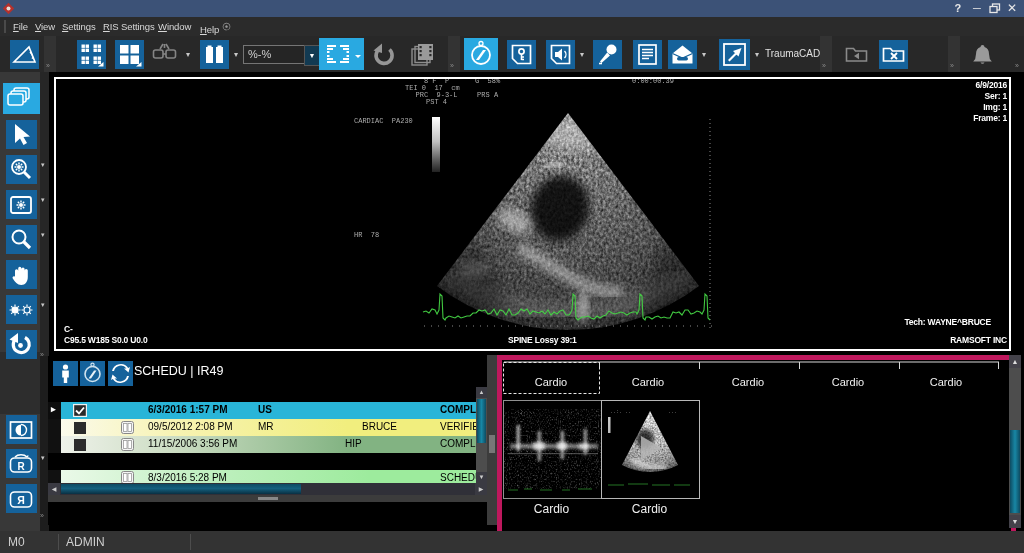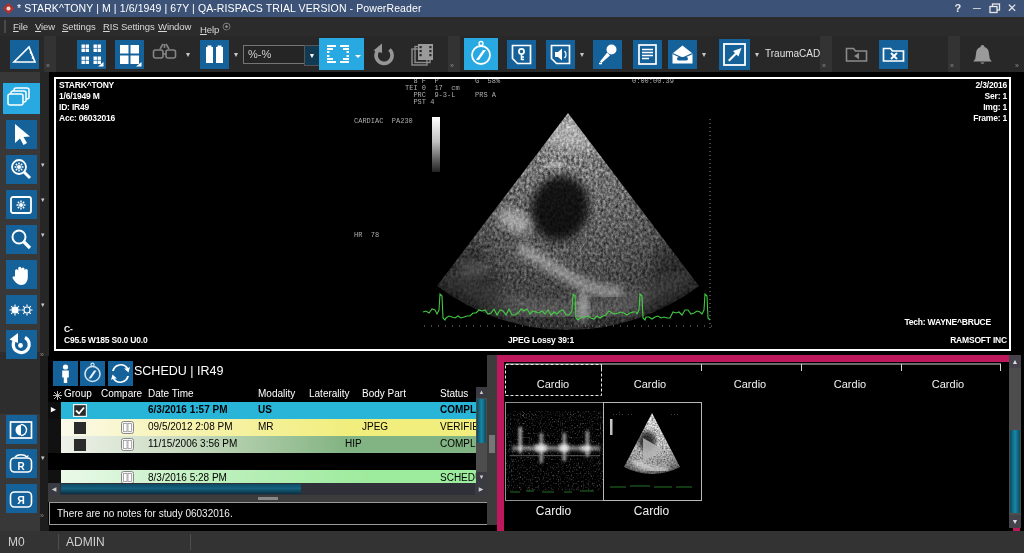--- a/index.html
+++ b/index.html
@@ -26,54 +26,53 @@
   .darr{position:absolute;color:#c8c8c8;font-size:8px;top:14px;}
   
   #sidebar{left:0;top:72px;width:40px;height:459px;background:#383838;}
   #sidebar .dim{position:absolute;left:0;top:280px;width:40px;height:62px;background:#2d2d2d;}
   .sbtn{position:absolute;left:6px;width:31px;height:29px;background:#15629b;}
   .sbtn.cyan{background:#29a9e1;}
   
   #viewerframe{left:49px;top:72px;width:964px;height:281px;background:#000;}
   #viewer{position:absolute;left:5px;top:5px;width:953px;height:270px;border:2px solid #fff;background:#000;overflow:hidden;}
   .ov{position:absolute;color:#fff;font-weight:bold;font-size:8.5px;line-height:11px;white-space:pre;letter-spacing:-0.2px;}
-  .mach{position:absolute;color:#adadad;font-family:"Liberation Mono",monospace;font-size:7px;line-height:7px;white-space:pre;}
+  .mach{position:absolute;color:#adadad;font-family:"Liberation Mono",monospace;font-size:7px;line-height:7px;white-space:pre;text-align:center;}
   
   #blpanel{left:48px;top:356px;width:439px;height:169px;background:#000;}
   #blpanel .hdrbtn{position:absolute;top:5px;width:25px;height:25px;background:#15629b;}
   #bltitle{position:absolute;left:86px;top:8px;color:#fff;font-size:12.5px;}
   
   #tbl{position:absolute;left:0px;top:31px;width:428px;height:96px;background:#000;overflow:hidden;}
   #tbl .hrow{position:absolute;left:0;top:0;width:100%;height:15px;color:#fff;font-size:10px;}
   #tbl .hrow span{position:absolute;top:1px;}
   .trow{position:absolute;left:0;width:428px;height:17px;font-size:10px;color:#000;}
   .trow span{position:absolute;top:2px;}
   .rowsel{position:absolute;left:0;width:13px;height:17px;background:#111;}
   
   .sbtrack{background:#4d4d4d;}
   .thumbteal{background:linear-gradient(to right,#0d4b61,#1887a5 50%,#0d4b61);}
   .thumbtealh{background:linear-gradient(to bottom,#0e4b63,#15607e 45%,#093043 100%);}
   
-  #brpanel{left:497px;top:355px;width:509px;height:173px;background:#000;border:7px solid #be185d;}
+  #brpanel{left:497px;top:355px;width:509px;height:173px;background:#000;border:5px solid #be185d;}
   #brpanel .tablbl{position:absolute;top:16px;color:#f0f0f0;font-size:11px;width:96px;text-align:center;}
   .thumb{position:absolute;top:40px;width:97px;height:97px;border:1px solid #909090;background:#000;overflow:hidden;}
   .thlbl{position:absolute;top:142px;color:#f0f0f0;font-size:12px;width:97px;text-align:center;}
   
   #statusbar{left:0;top:531px;width:1024px;height:22px;background:#333333;color:#cfcfcf;font-size:12px;}
   #statusbar .sep{position:absolute;top:3px;width:1px;height:16px;background:#4d4d4d;}
 </style>
 </head>
 <body>
 
   <div id="titlebar" class="abs">
     <svg class="abs" style="left:3px;top:3px" width="11" height="11" viewBox="0 0 11 11">
       <rect x="1.5" y="1.5" width="8" height="8" transform="rotate(45 5.5 5.5)" fill="#b5312c"></rect>
       <circle cx="5.5" cy="5.5" r="2" fill="#e8e0d8"></circle>
     </svg>
-    <span class="txt">* STARK^TONY | M | 1/6/1949 | 67Y | QA-RISPACS TRIAL VERSION - PowerReader</span>
     <span class="winbtn" style="left:948px;font-weight:bold;">?</span>
     <span class="winbtn" style="left:967px;">─</span>
     <svg class="abs" style="left:989px;top:3px" width="12" height="11" viewBox="0 0 12 11">
       <rect x="3.5" y="1" width="7" height="6" fill="none" stroke="#e8e8e8" stroke-width="1.3"></rect>
       <rect x="1" y="3.5" width="7" height="6" fill="#3c5277" stroke="#e8e8e8" stroke-width="1.3"></rect>
     </svg>
     <span class="winbtn" style="left:1002px;font-size:12px;">✕</span>
   </div>
 
   <div id="menubar" class="abs">
@@ -456,33 +455,29 @@
       <div class="mach" style="left:349px;top:-1px">  8 F  P
 TEI 0  17  cm
   PRC  9-3-L
   PST 4</div>
       <div class="mach" style="left:419px;top:-1px">G  58%
 
 PRS A</div>
       <div class="mach" style="left:576px;top:-1px">0:00:00.39</div>
       <div class="mach" style="left:298px;top:39px">CARDIAC  PA230</div>
       <div class="mach" style="left:298px;top:153px">HR  78</div>
-      <div class="ov" style="left:3px;top:1px;">STARK^TONY
-1/6/1949 M
-ID: IR49
-Acc: 06032016</div>
-      <div class="ov" style="right:2px;top:1px;text-align:right;">2/3/2016
+      <div class="ov" style="right:2px;top:1px;text-align:right;">6/9/2016
 Ser: 1
 Img: 1
 Frame: 1</div>
       <div class="ov" style="left:8px;bottom:14px;">C-</div>
       <div class="ov" style="left:8px;bottom:3px;">C95.5 W185 S0.0 U0.0</div>
       <div class="ov" style="right:18px;bottom:21px;">Tech: WAYNE^BRUCE</div>
       <div class="ov" style="right:2px;bottom:3px;">RAMSOFT INC</div>
-      <div class="ov" style="left:452px;bottom:3px;">JPEG Lossy 39:1</div>
+      <div class="ov" style="left:452px;bottom:3px;">SPINE Lossy 39:1</div>
     </div>
   </div>
 
   <div id="blpanel" class="abs">
 
     <div class="hdrbtn" style="left:5px">
       <svg width="25" height="25" viewBox="0 0 25 25">
         <circle cx="12.5" cy="6" r="2.6" fill="#fff"></circle>
         <path d="M9.2 9.5 h6.6 l0 7 h-1.6 l0 5.5 h-3.4 l0-5.5 h-1.6 z" fill="#fff"></path>
       </svg>
@@ -496,32 +491,20 @@
     </div>
     <div class="hdrbtn" style="left:60px">
       <svg width="25" height="25" viewBox="0 0 25 25">
         <path d="M6 10 a7 7 0 0 1 12.5-2.5 l-2.5 0 4.5 4 1.5-5.5 -1.8 1 A9 9 0 0 0 4 10 z" fill="#fff"></path>
         <path d="M19 15 a7 7 0 0 1 -12.5 2.5 l2.5 0 -4.5-4 -1.5 5.5 1.8-1 A9 9 0 0 0 21 15 z" fill="#fff"></path>
       </svg>
     </div>
     <div id="bltitle">SCHEDU | IR49</div>
 
     <div id="tbl">
-      <div class="hrow" style="background:#000;">
-        <svg width="9" height="9" style="position:absolute;left:5px;top:4px" viewBox="0 0 9 9">
-          <path d="M4.5 0 v9 M0 4.5 h9 M1 1 l7 7 M8 1 l-7 7" stroke="#bbb" stroke-width="1"></path>
-        </svg>
-        <span style="left:16px">Group</span>
-        <span style="left:53px">Compare</span>
-        <span style="left:100px">Date Time</span>
-        <span style="left:210px">Modality</span>
-        <span style="left:261px">Laterality</span>
-        <span style="left:314px">Body Part</span>
-        <span style="left:392px">Status</span>
-      </div>
       <div class="trow" style="top:15px;background:#29b5d8;font-weight:bold;">
         <div class="rowsel" style="background:#0d0d0d;">
           <span style="position:absolute;left:3px;top:2px;color:#fff;font-size:9px;">▸</span>
         </div>
         <svg width="14" height="13" style="position:absolute;left:25px;top:2px" viewBox="0 0 14 13">
           <rect x="0.5" y="0.5" width="13" height="12" fill="#2a2a2a" stroke="#f0f0f0" stroke-width="1.4"></rect>
           <path d="M3 6.5 l3 3 5-6" stroke="#fff" stroke-width="1.8" fill="none"></path>
         </svg>
         <span style="left:100px">6/3/2016 1:57 PM</span>
         <span style="left:210px">US</span>
@@ -530,21 +513,21 @@
       <div class="trow" style="top:32px;background:linear-gradient(90deg,#fbfbf2 0%,#f7f3b2 30%,#f1ee7e 70%);">
         <div class="rowsel"></div>
         <rect style="position:absolute;left:26px;top:3px;width:12px;height:12px;background:#2b2b2b;"></rect>
         <svg width="13" height="13" style="position:absolute;left:73px;top:2px" viewBox="0 0 13 13">
           <rect x="0.5" y="0.5" width="12" height="12" rx="2" fill="#f5f5f5" stroke="#888" stroke-width="1"></rect>
           <rect x="2.5" y="2.5" width="3.5" height="8" fill="#fff" stroke="#999" stroke-width="0.8"></rect>
           <rect x="7" y="2.5" width="3.5" height="8" fill="#fff" stroke="#999" stroke-width="0.8"></rect>
         </svg>
         <span style="left:100px">09/5/2012 2:08 PM</span>
         <span style="left:210px">MR</span>
-        <span style="left:314px">JPEG</span>
+        <span style="left:314px">BRUCE</span>
         <span style="left:392px">VERIFIEI</span>
       </div>
       <div class="trow" style="top:49px;background:linear-gradient(90deg,#f2f4ee 0%,#cbdcc2 30%,#82b382 70%);">
         <div class="rowsel"></div>
         <rect style="position:absolute;left:26px;top:3px;width:12px;height:12px;background:#2b2b2b;"></rect>
         <svg width="13" height="13" style="position:absolute;left:73px;top:2px" viewBox="0 0 13 13">
           <rect x="0.5" y="0.5" width="12" height="12" rx="2" fill="#f5f5f5" stroke="#888" stroke-width="1"></rect>
           <rect x="2.5" y="2.5" width="3.5" height="8" fill="#fff" stroke="#999" stroke-width="0.8"></rect>
           <rect x="7" y="2.5" width="3.5" height="8" fill="#fff" stroke="#999" stroke-width="0.8"></rect>
         </svg>
@@ -580,21 +563,20 @@
       <div style="position:absolute;left:0;bottom:0;width:11px;height:11px;background:#3a3a42;color:#ccc;font-size:6px;text-align:center;line-height:11px;">▼</div>
       <div class="thumbteal" style="position:absolute;left:1px;top:12px;width:9px;height:44px;"></div>
     </div>
 
     <div class="sbtrack" style="position:absolute;left:0px;top:127px;width:439px;height:12px;background:#303038;">
       <div style="position:absolute;left:0;top:0;width:12px;height:12px;background:#3a3a42;color:#ccc;font-size:6px;text-align:center;line-height:12px;">◀</div>
       <div style="position:absolute;right:0;top:0;width:12px;height:12px;background:#3a3a42;color:#ccc;font-size:6px;text-align:center;line-height:12px;">▶</div>
       <div class="thumbtealh" style="position:absolute;left:13px;top:1px;width:240px;height:10px;"></div>
     </div>
 
-    <div style="position:absolute;left:1px;top:146px;width:436px;height:21px;background:#000;border:1px solid #9a9a9a;color:#f0f0f0;font-size:10px;line-height:21px;padding-left:7px;">There are no notes for study 06032016.</div>
 </div>
 
   <div class="abs" style="left:487px;top:355px;width:10px;height:170px;background:#3c3c3c;">
     <div style="position:absolute;left:2px;top:80px;width:6px;height:18px;background:#777;"></div>
   </div>
   <div class="abs" style="left:48px;top:495px;width:439px;height:7px;background:#3c3c3c;">
     <div style="position:absolute;left:210px;top:2px;width:20px;height:3px;background:#888;"></div>
   </div>
 
   <div id="brpanel" class="abs">

